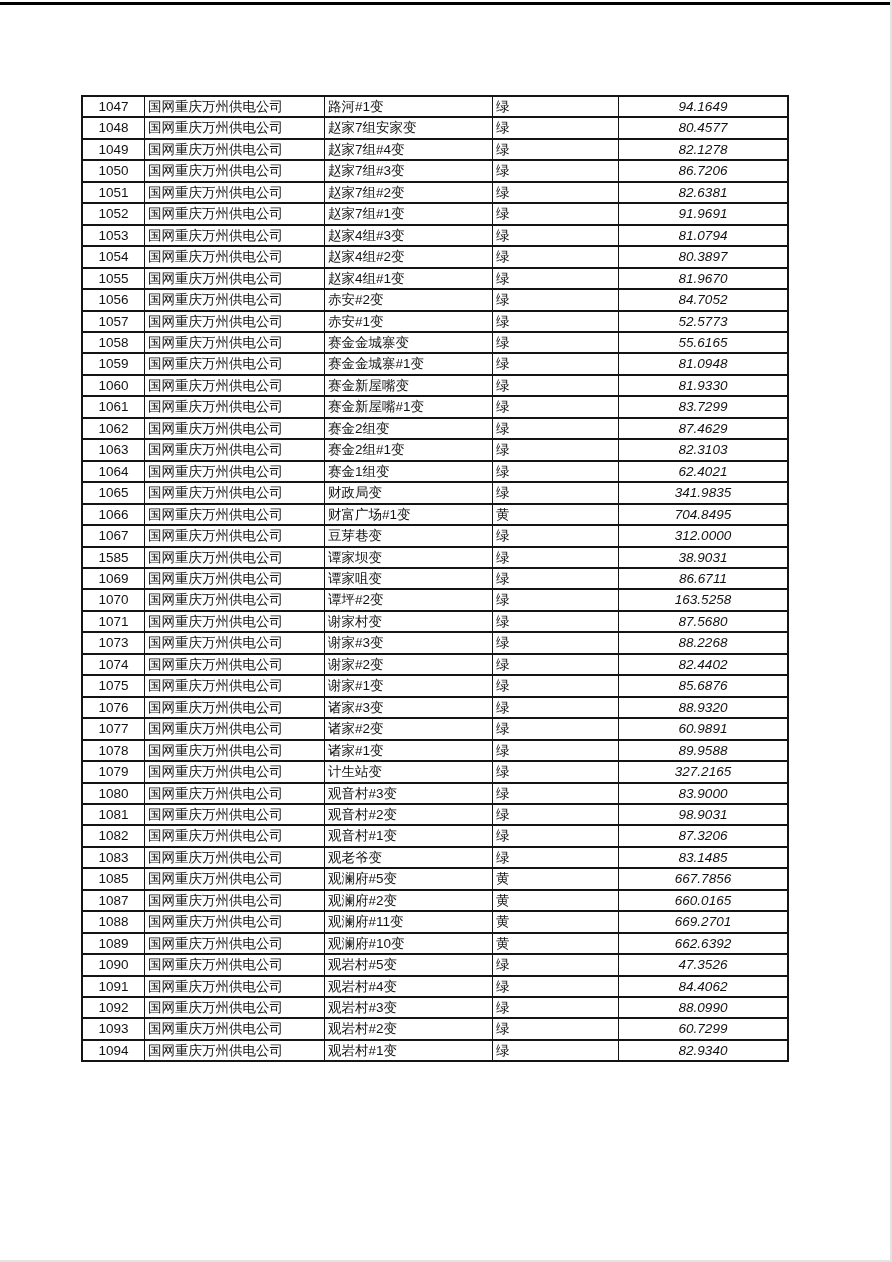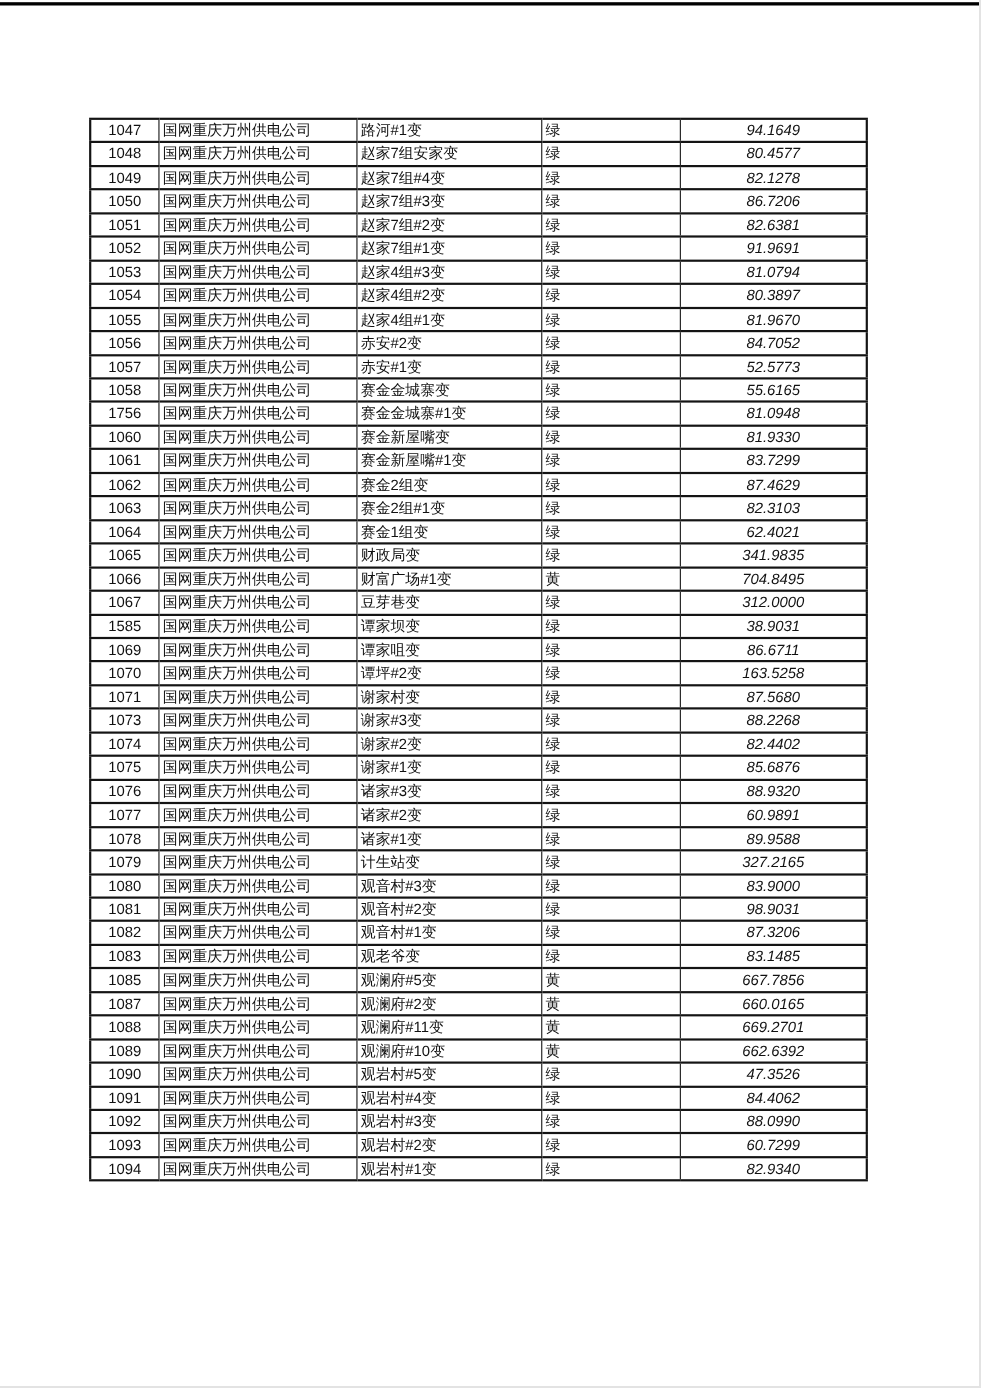--- a/index.html
+++ b/index.html
@@ -26,21 +26,21 @@
   .top-rule {
     position: absolute;
     top: 2px;
     left: 0;
     width: 100%;
     height: 3px;
     background: #000000;
   }
   .grid-wrap {
     position: absolute;
-    top: 107px;
+    top: 95px;
     left: 81px;
   }
   table.grid {
     border-collapse: collapse;
     table-layout: fixed;
     width: 705px;
     border: 2px solid #141414;
   }
   table.grid td {
     border-left: 1px solid #141414;
@@ -148,21 +148,21 @@
             <td class="col-value">52.5773</td>
           </tr>
           <tr>
             <td class="col-id">1058</td>
             <td class="col-company">国网重庆万州供电公司</td>
             <td class="col-station">赛金金城寨变</td>
             <td class="col-status">绿</td>
             <td class="col-value">55.6165</td>
           </tr>
           <tr>
-            <td class="col-id">1756</td>
+            <td class="col-id">1059</td>
             <td class="col-company">国网重庆万州供电公司</td>
             <td class="col-station">赛金金城寨#1变</td>
             <td class="col-status">绿</td>
             <td class="col-value">81.0948</td>
           </tr>
           <tr>
             <td class="col-id">1060</td>
             <td class="col-company">国网重庆万州供电公司</td>
             <td class="col-station">赛金新屋嘴变</td>
             <td class="col-status">绿</td>

